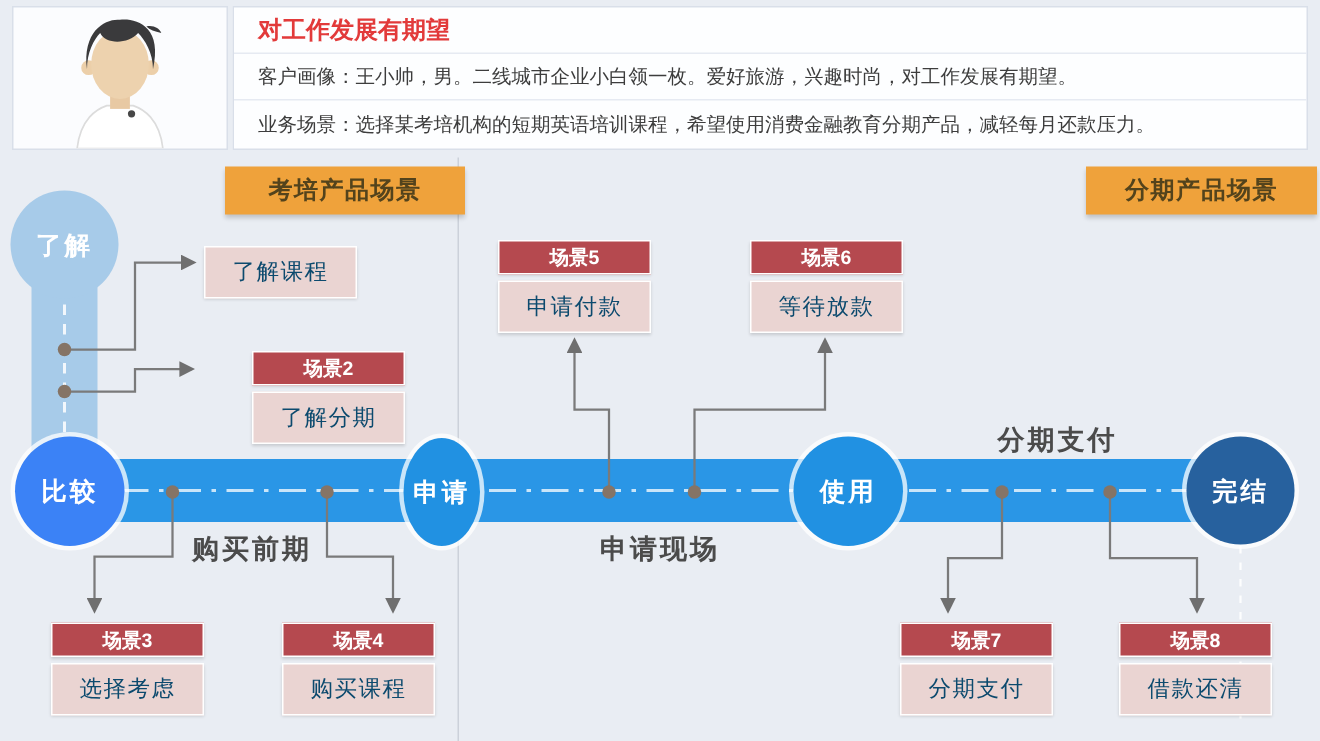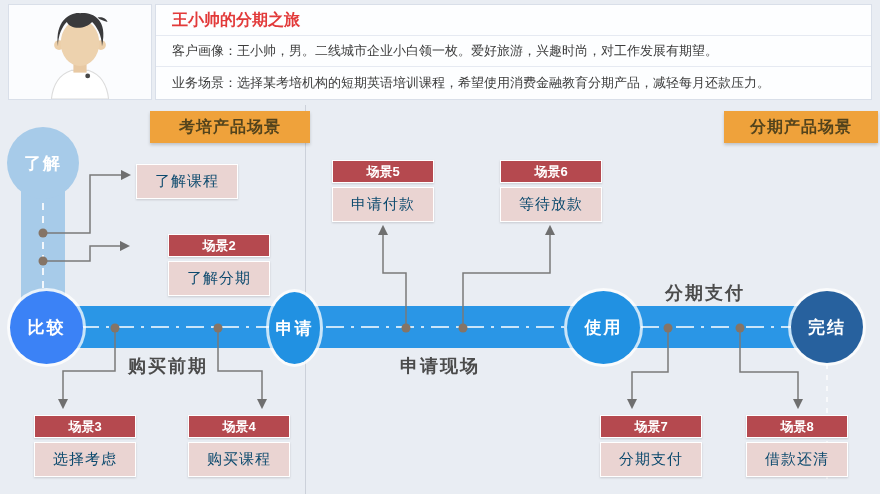--- a/index.html
+++ b/index.html
@@ -47,21 +47,21 @@
 
   
   .circle{
     border-radius:50%;display:flex;align-items:center;justify-content:center;
     color:#fff;font-size:17px;font-weight:bold;letter-spacing:2px;z-index:4;
   }
   .ring{box-shadow:0 0 0 3px rgba(255,255,255,.75);}
   .c-liaojie{left:7px; top:127px;width:72px;height:72px;background:#a7cbe9;}
   .c-bijiao {left:10px; top:291px;width:73px;height:73px;background:#3b82f6;}
   .c-shenqing{left:269px;top:292px;width:51px;height:72px;background:#2191e2;}
-  .c-shiyong{left:529px;top:291px;width:73px;height:73px;background:#2191e2;margin-left:38px;}
+  .c-shiyong{left:529px;top:291px;width:73px;height:73px;background:#2191e2;}
   .c-wanjie{left:791px;top:291px;width:72px;height:72px;background:#27619e;}
 
   
   .scene-box{width:102px;z-index:6;}
   .scene-head{
     height:21px;background:#b5494f;color:#fff;font-size:13px;font-weight:bold;
     display:flex;align-items:center;justify-content:center;
     border:1px solid #fff;box-shadow:0 1px 2px rgba(0,0,0,.15);
   }
   .scene-body{
@@ -104,21 +104,21 @@
 
     <path d="M30,32 C27,8 42,1 50,2 C60,1 76,6 70,32 C70,22 65,14 61,10 C55,17 41,17 38,10 C34,14 30,22 30,32 Z" fill="#3a3a3c"></path>
     <path d="M66,6 C70,5 74,7 75,10 C71,9 68,8 66,6 Z" fill="#3a3a3c"></path>
 
     <circle cx="57" cy="59" r="2.2" fill="#474747"></circle>
   </svg>
 </div>
 
 <div class="abs info-panel">
   <div class="info-row">
-    <span class="journey-title">王小帅的分期之旅</span>
+    <span class="journey-title">对工作发展有期望</span>
   </div>
   <div class="info-row">
     <span class="info-text">客户画像：王小帅，男。二线城市企业小白领一枚。爱好旅游，兴趣时尚，对工作发展有期望。</span>
   </div>
   <div class="info-row">
     <span class="info-text">业务场景：选择某考培机构的短期英语培训课程，希望使用消费金融教育分期产品，减轻每月还款压力。</span>
   </div>
 </div>
 
 <div class="abs badge badge-left">考培产品场景</div>

